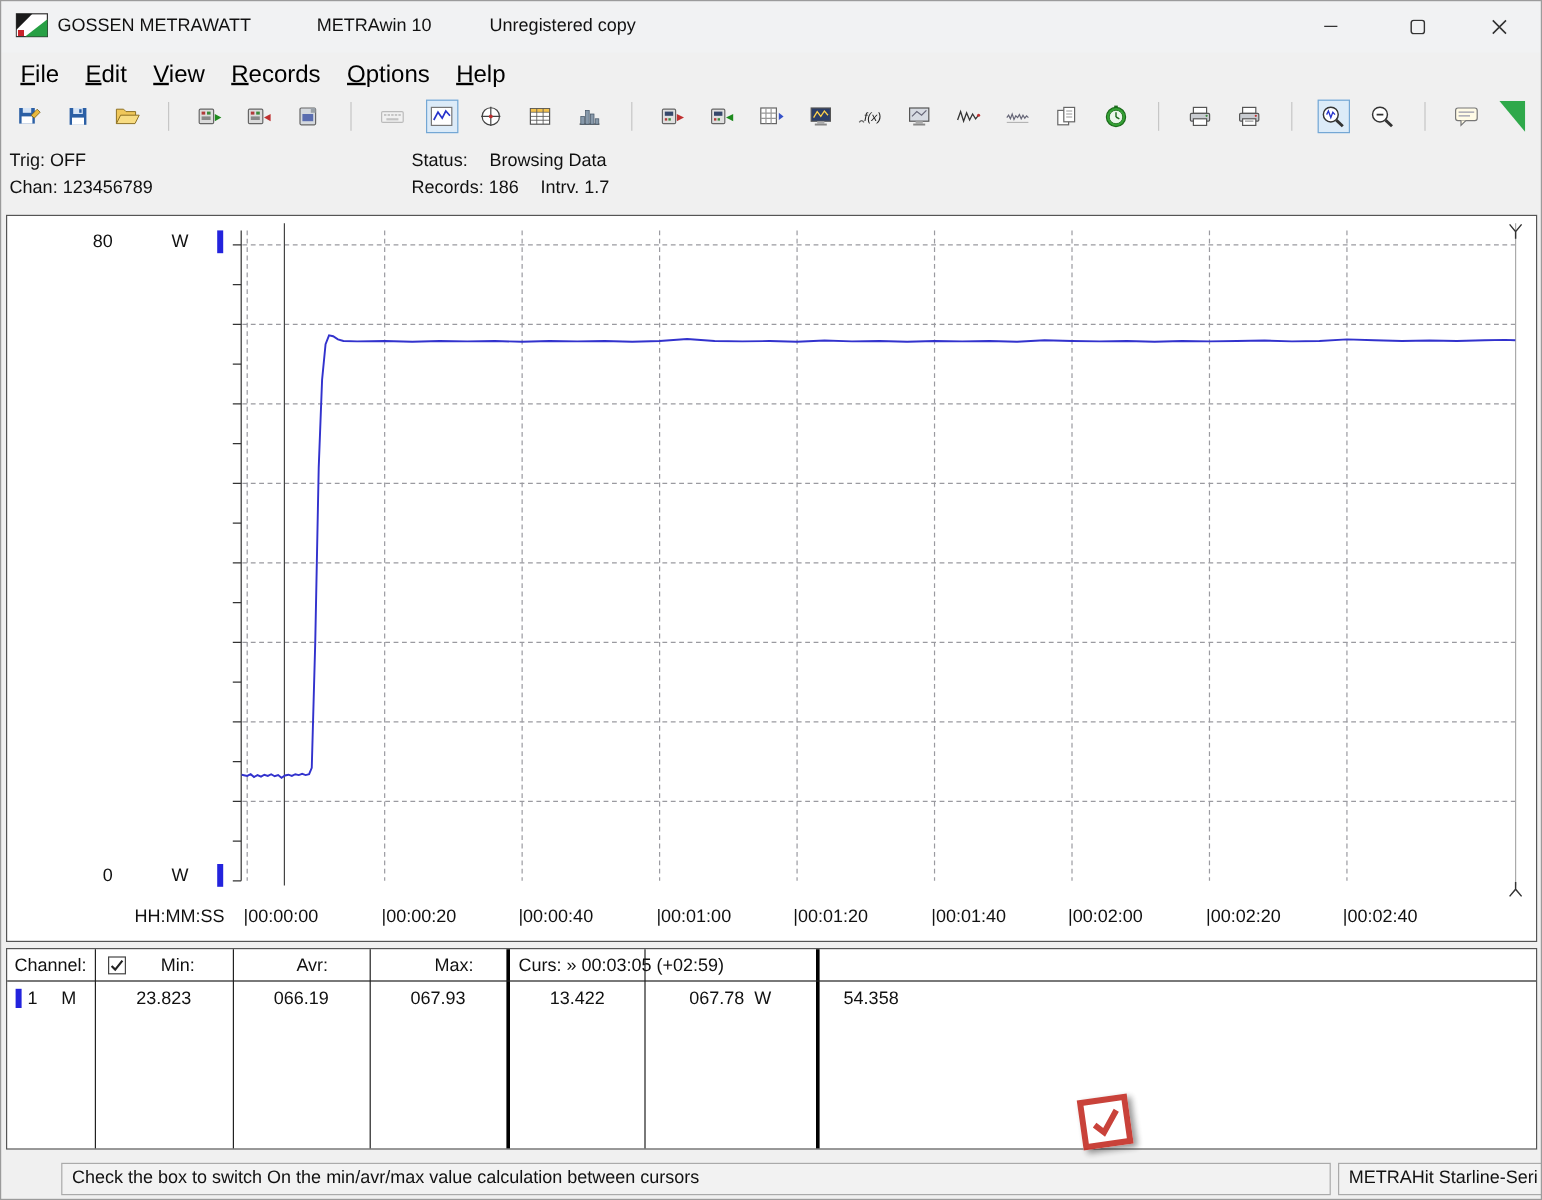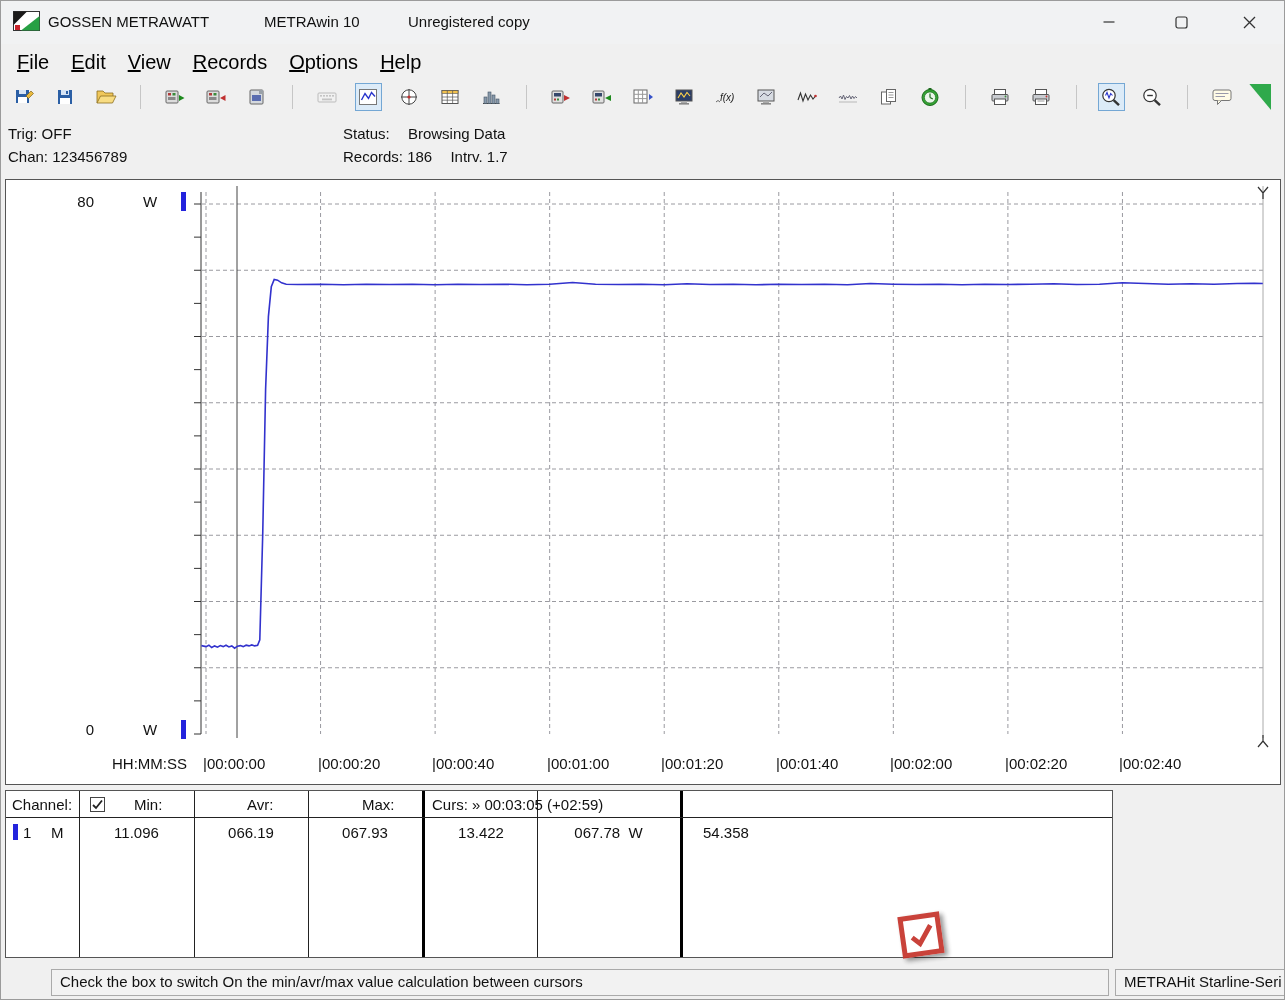--- a/index.html
+++ b/index.html
@@ -49,21 +49,21 @@
   .yW2 { left:137px; top:541px; }
   .ycur { position:absolute; left:175px; width:5px; background:#2323dd; }
   .ycur-top { top:12px; height:19px; }
   .ycur-bot { top:540px; height:19px; }
   svg.plot { position:absolute; left:0; top:0; }
   .grid { stroke:#9a9aa0; stroke-width:1; stroke-dasharray:4 3; }
   .tick { stroke:#333; stroke-width:1; }
   .xlab { position:absolute; top:575px; white-space:nowrap; }
 
   
-  .table-panel { position:absolute; left:5px; top:790px; width:1108px; height:168px; background:#fff; border:1px solid #555; }
+  .table-panel { position:absolute; left:5px; top:790px; width:1276px; height:168px; background:#fff; border:1px solid #555; }
   .th, .td { position:absolute; white-space:nowrap; }
   .th { top:5px; }
   .td { top:33px; }
   .hdr-line { position:absolute; left:0; top:26px; width:100%; height:1px; background:#222; }
   .vsep { position:absolute; top:0; bottom:0; width:1px; background:#222; }
   .vsep.thick { width:3px; background:#000; }
   .checkbox { position:absolute; left:84px; top:6px; width:15px; height:15px; border:1px solid #444; background:#fff; display:flex; align-items:center; justify-content:center; padding:0; }
   .row-marker { position:absolute; left:7px; top:33px; width:5px; height:16px; background:#2323dd; }
   .cell-c { text-align:center; }
 
@@ -440,21 +440,21 @@
       </svg>
   </button>
   <span class="th" style="left:128px">Min:</span>
   <span class="th" style="left:241px">Avr:</span>
   <span class="th" style="left:356px">Max:</span>
   <span class="th" style="left:426px">Curs: » 00:03:05 (+02:59)</span>
 
   <div class="row-marker"></div>
   <span class="td" style="left:17px">1</span>
   <span class="td" style="left:45px">M</span>
-  <span class="td cell-c" style="left:73px;width:115px">11.096</span>
+  <span class="td cell-c" style="left:73px;width:115px">23.823</span>
   <span class="td cell-c" style="left:188px;width:114px">066.19</span>
   <span class="td cell-c" style="left:302px;width:114px">067.93</span>
   <span class="td cell-c" style="left:419px;width:112px">13.422</span>
   <span class="td cell-c" style="left:531px;width:143px">
     <span>067.78</span>&nbsp;&nbsp;<span>W</span>
   </span>
   <span class="td" style="left:697px">54.358</span>
 </div>
 
 <div class="sbar sbar-left">Check the box to switch On the min/avr/max value calculation between cursors</div>

